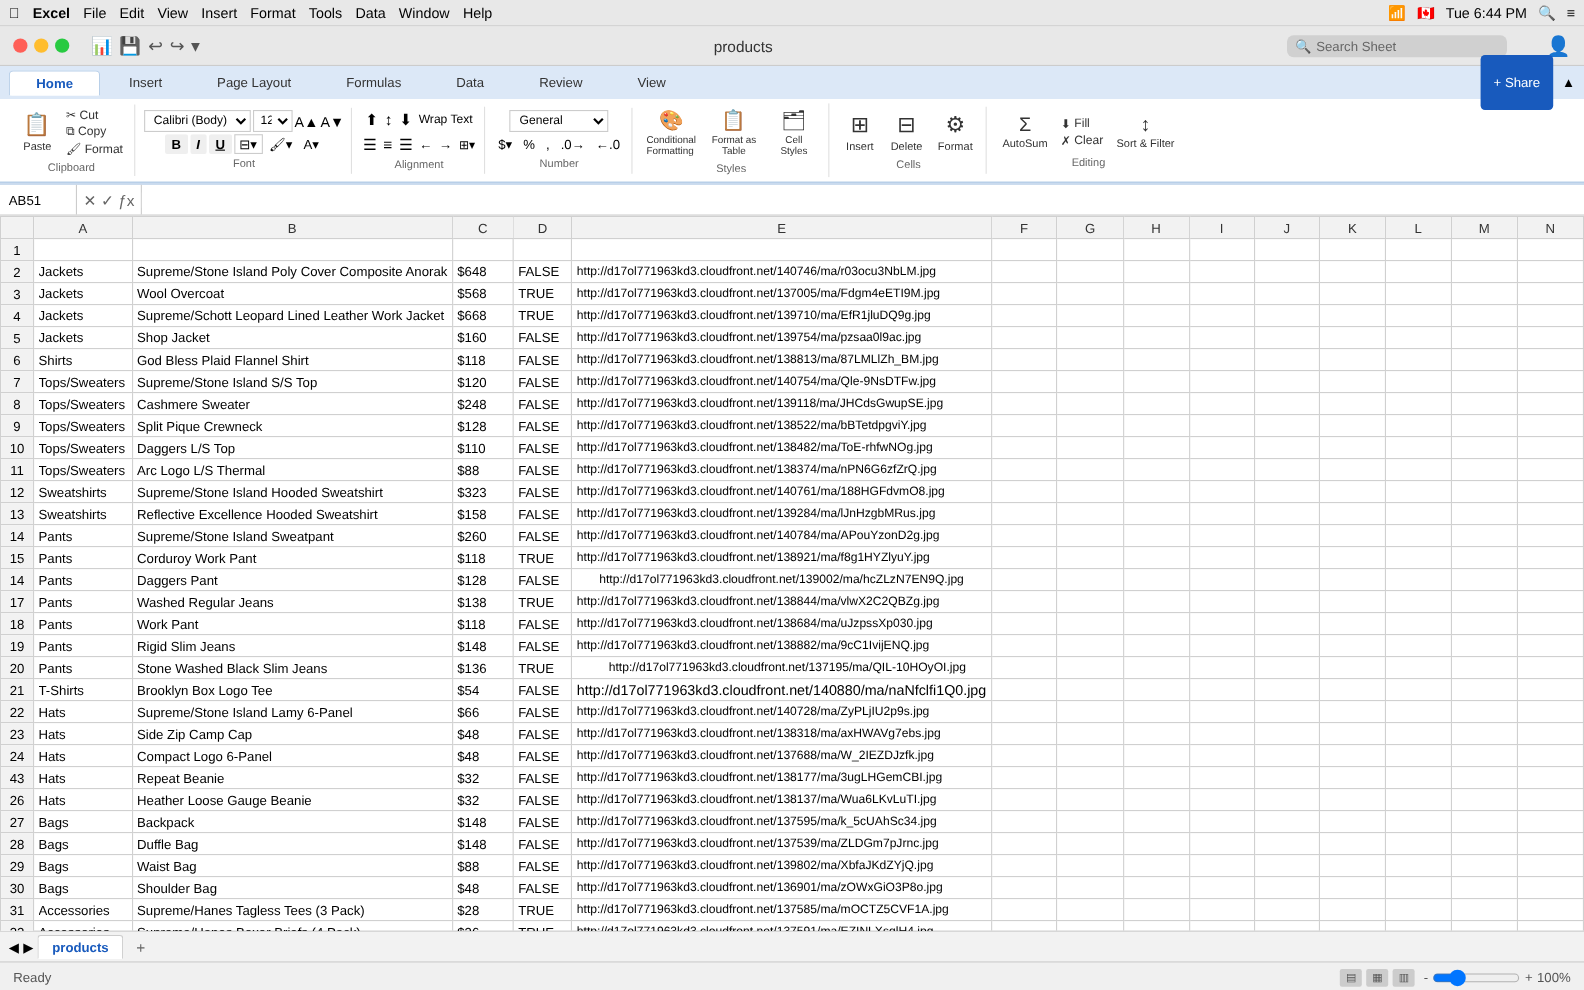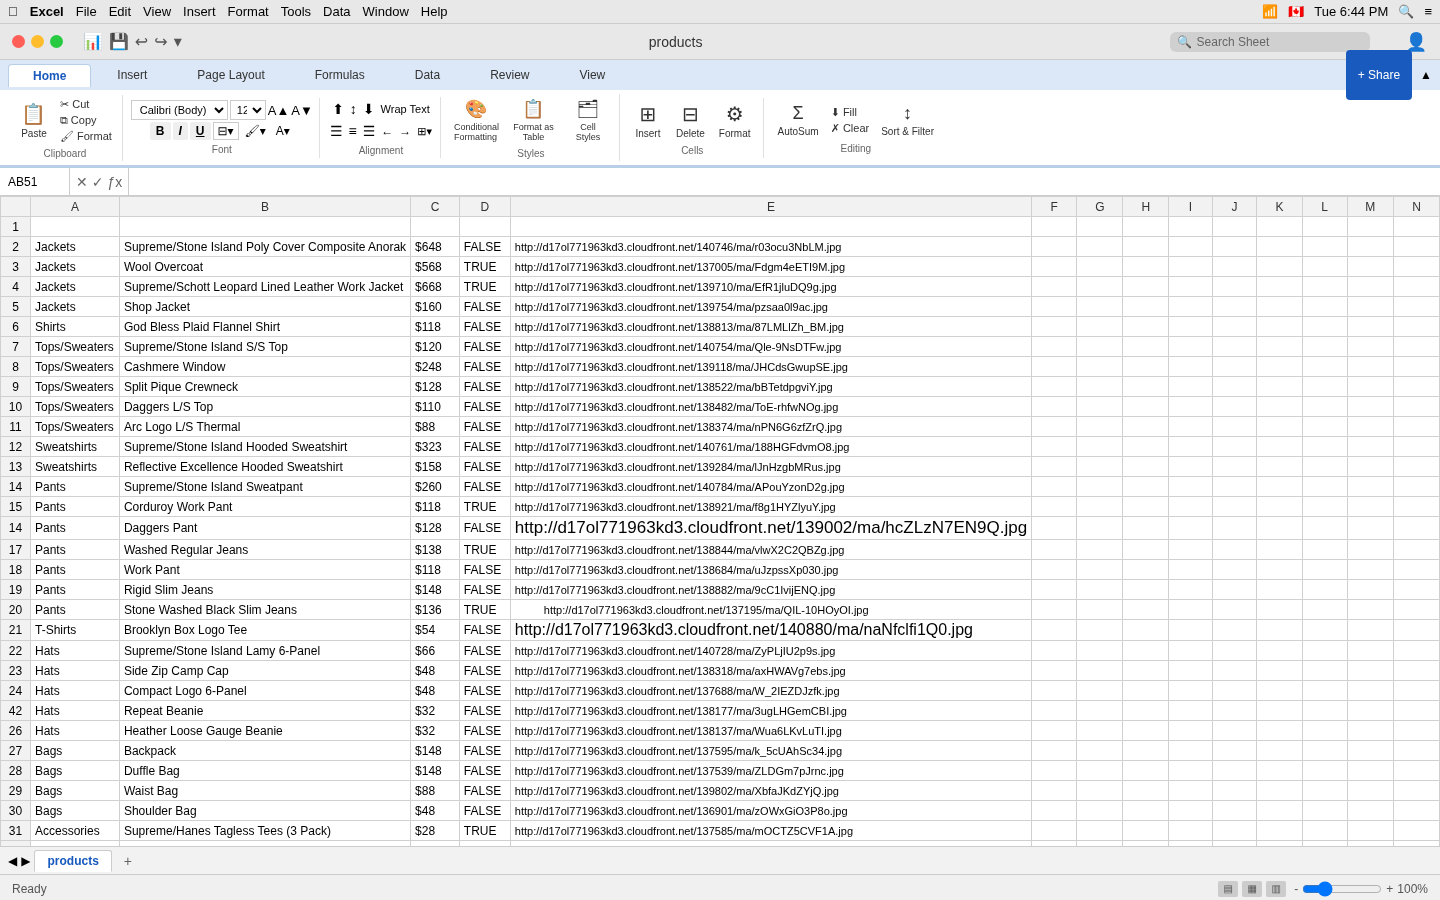--- a/index.html
+++ b/index.html
@@ -332,20 +332,35 @@
         <span style="padding:2px;cursor:pointer;font-size:14px;">☰</span>
         <span style="padding:2px;cursor:pointer;font-size:14px;">≡</span>
         <span style="padding:2px;cursor:pointer;font-size:14px;">☰</span>
         <span style="padding:2px;cursor:pointer;">←</span>
         <span style="padding:2px;cursor:pointer;">→</span>
         <span style="padding:2px;cursor:pointer;font-size:11px;">⊞▾</span>
       </div>
       <span class="ribbon-group-label">Alignment</span>
     </div>
 
+    <div class="ribbon-group">
+      <div class="flex-row">
+        <select class="number-format-box">
+          <option>General</option>
+        </select>
+      </div>
+      <div class="flex-row">
+        <span style="padding:2px 4px;cursor:pointer;">$▾</span>
+        <span style="padding:2px 4px;cursor:pointer;">%</span>
+        <span style="padding:2px 4px;cursor:pointer;">,</span>
+        <span style="padding:2px 4px;cursor:pointer;">.0→</span>
+        <span style="padding:2px 4px;cursor:pointer;">←.0</span>
+      </div>
+      <span class="ribbon-group-label">Number</span>
+    </div>
 
     <div class="ribbon-group">
       <div class="flex-row">
         <div class="ribbon-big-btn" style="max-width:55px;">
           <span style="font-size:18px;">🎨</span>
           <span style="font-size:9px;text-align:left;">Conditional Formatting</span>
         </div>
         <div class="ribbon-big-btn" style="max-width:55px;">
           <span style="font-size:18px;">📋</span>
           <span style="font-size:9px;text-align:center;">Format as Table</span>
@@ -544,21 +559,21 @@
     <td></td>
     <td></td>
     <td></td>
     <td></td>
     <td></td>
     <td></td>
   </tr>
         <tr>
     <td class="row-header">8</td>
     <td>Tops/Sweaters</td>
-    <td>Cashmere Window</td>
+    <td>Cashmere Sweater</td>
     <td>$248</td>
     <td>FALSE</td>
     <td style="font-size:11px;">http://d17ol771963kd3.cloudfront.net/139118/ma/JHCdsGwupSE.jpg</td>
     <td></td>
     <td></td>
     <td></td>
     <td></td>
     <td></td>
     <td></td>
     <td></td>
@@ -683,21 +698,21 @@
     <td></td>
     <td></td>
     <td></td>
   </tr>
         <tr>
     <td class="row-header">14</td>
     <td>Pants</td>
     <td>Daggers Pant</td>
     <td>$128</td>
     <td>FALSE</td>
-    <td style="font-size:17px;text-align:center;">http://d17ol771963kd3.cloudfront.net/139002/ma/hcZLzN7EN9Q.jpg</td>
+    <td style="font-size:11px;text-align:center;">http://d17ol771963kd3.cloudfront.net/139002/ma/hcZLzN7EN9Q.jpg</td>
     <td></td>
     <td></td>
     <td></td>
     <td></td>
     <td></td>
     <td></td>
     <td></td>
     <td></td>
     <td></td>
   </tr>
@@ -768,21 +783,21 @@
     <td></td>
     <td></td>
     <td></td>
   </tr>
         <tr>
     <td class="row-header">21</td>
     <td>T-Shirts</td>
     <td>Brooklyn Box Logo Tee</td>
     <td>$54</td>
     <td>FALSE</td>
-    <td style="font-size:16px;">http://d17ol771963kd3.cloudfront.net/140880/ma/naNfclfi1Q0.jpg</td>
+    <td style="font-size:13px;">http://d17ol771963kd3.cloudfront.net/140880/ma/naNfclfi1Q0.jpg</td>
     <td></td>
     <td></td>
     <td></td>
     <td></td>
     <td></td>
     <td></td>
     <td></td>
     <td></td>
     <td></td>
   </tr>
@@ -831,21 +846,21 @@
     <td></td>
     <td></td>
     <td></td>
     <td></td>
     <td></td>
     <td></td>
     <td></td>
     <td></td>
   </tr>
         <tr>
-    <td class="row-header">42</td>
+    <td class="row-header">43</td>
     <td>Hats</td>
     <td>Repeat Beanie</td>
     <td>$32</td>
     <td>FALSE</td>
     <td style="font-size:11px;">http://d17ol771963kd3.cloudfront.net/138177/ma/3ugLHGemCBI.jpg</td>
     <td></td>
     <td></td>
     <td></td>
     <td></td>
     <td></td>

